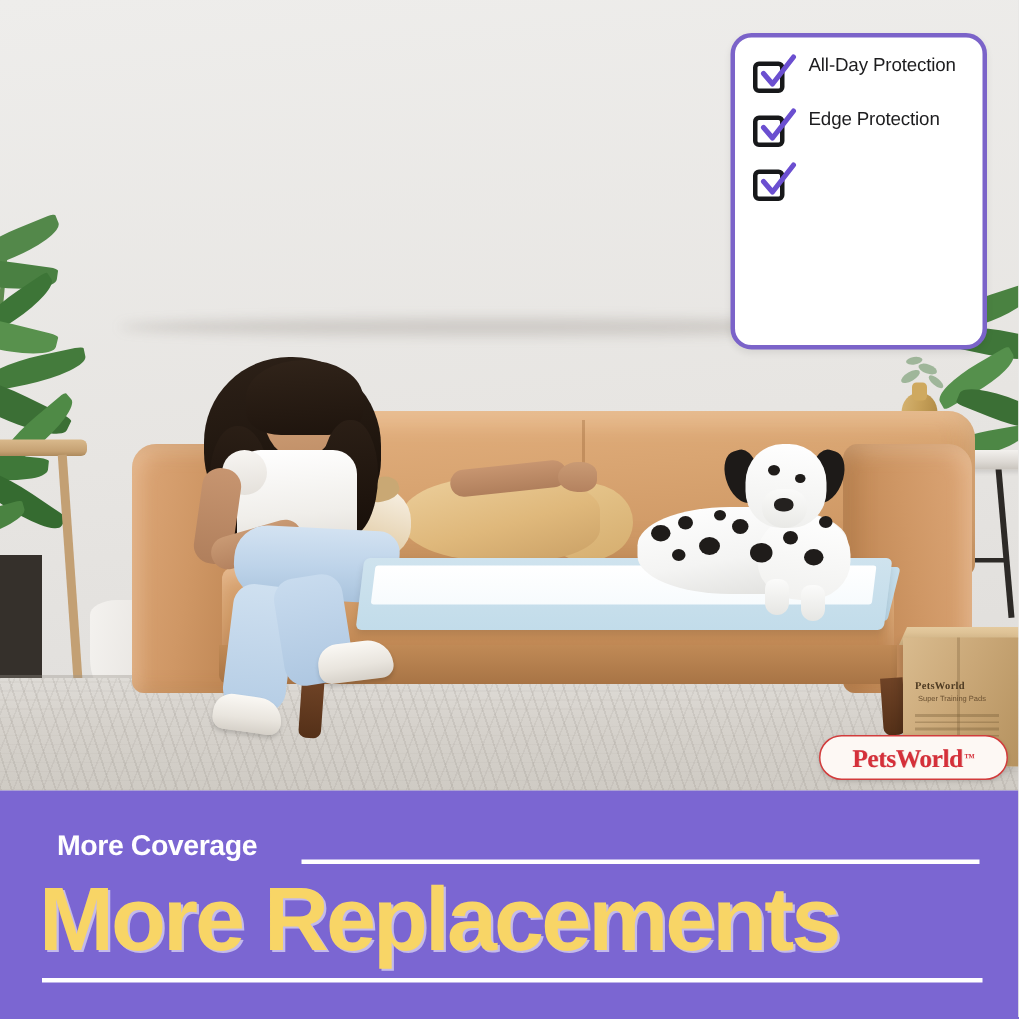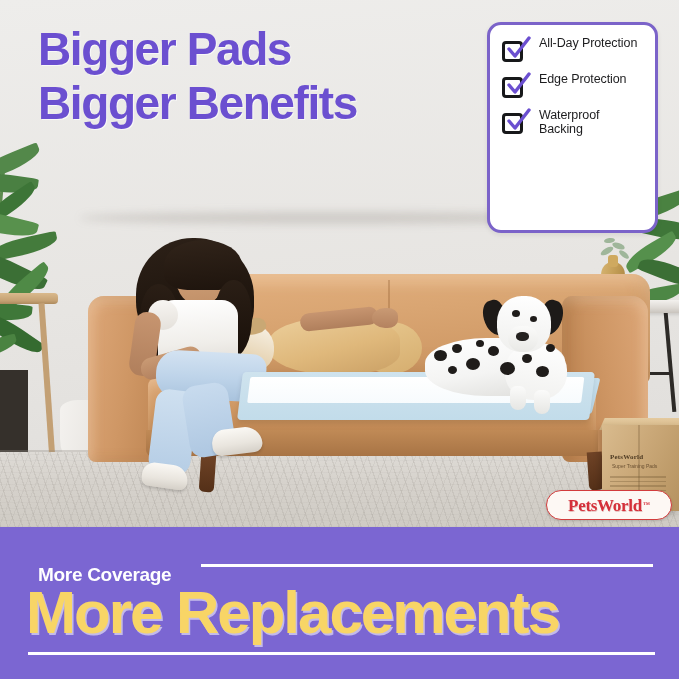--- a/index.html
+++ b/index.html
@@ -232,21 +232,21 @@
   
   .logoPill{position:absolute;left:546px;top:490px;width:124px;height:28px;
     background:#fdf8f4;border:1.5px solid #d23c3c;border-radius:16px;
     display:flex;align-items:center;justify-content:center;box-shadow:0 1px 3px rgba(0,0,0,.14);}
   .logoText{font:700 17px/17px "Liberation Serif", serif;color:#d5303a;letter-spacing:-.3px;
     text-shadow:.5px .5px 0 rgba(150,20,20,.25);}
   .logoTm{font:700 7px/7px "Liberation Serif",serif;color:#d5303a;vertical-align:super;margin-left:1px;}
 
   
   .banner{position:absolute;left:0;top:527px;width:679px;height:152px;background:#7b66d2;}
-  .bTop{position:absolute;left:38px;top:37px;display:flex;align-items:flex-start;width:615px;}
+  .bTop{position:absolute;left:38px;top:27px;display:flex;align-items:flex-end;width:615px;}
   .bSmall{font:700 19px/22px "Liberation Sans", sans-serif;color:#ffffff;letter-spacing:-.3px;white-space:nowrap;}
   .bRule{flex:1;height:3px;background:#ffffff;margin-left:30px;}
   .bBig{position:absolute;left:26px;top:54px;width:630px;
     font:700 60px/64px "Liberation Sans", sans-serif;color:#f8d566;letter-spacing:-2px;
     text-shadow:1.5px 1.5px 0 rgba(255,255,255,.55);white-space:nowrap;}
   .bRule2{position:absolute;left:28px;top:125px;width:627px;height:3px;background:#ffffff;}
 </style>
 </head>
 <body>
 
@@ -370,24 +370,20 @@
     <div class="boxSub">Super Training Pads</div>
     <div class="boxLines">
       <i></i>
         <i></i>
         <i></i>
         <i></i>
         <i></i>
     </div>
   </div>
 
-  <div class="headline">
-    <span>Bigger Pads</span>
-    <span class="l2">Bigger Benefits</span>
-  </div>
 
   <div class="checkCard">
 
     <div class="checkRow">
       <span class="cbWrap">
         <span class="cbBox"></span>
         <svg class="cbTick" viewBox="0 0 27 27" aria-hidden="true">
           <path d="M5 14 L11 21 L25 3" fill="none" stroke="#6b4fd0" stroke-width="3.4" stroke-linecap="round" stroke-linejoin="round"></path>
         </svg>
       </span>
@@ -404,21 +400,20 @@
       <span class="checkLabel">Edge Protection</span>
     </div>
 
     <div class="checkRow">
       <span class="cbWrap">
         <span class="cbBox"></span>
         <svg class="cbTick" viewBox="0 0 27 27" aria-hidden="true">
           <path d="M5 14 L11 21 L25 3" fill="none" stroke="#6b4fd0" stroke-width="3.4" stroke-linecap="round" stroke-linejoin="round"></path>
         </svg>
       </span>
-      <span class="checkLabel">Waterproof Backing</span>
     </div>
 
 
   </div>
 
   <div class="logoPill">
     <span class="logoText">PetsWorld</span>
     <span class="logoTm">™</span>
   </div>
 

